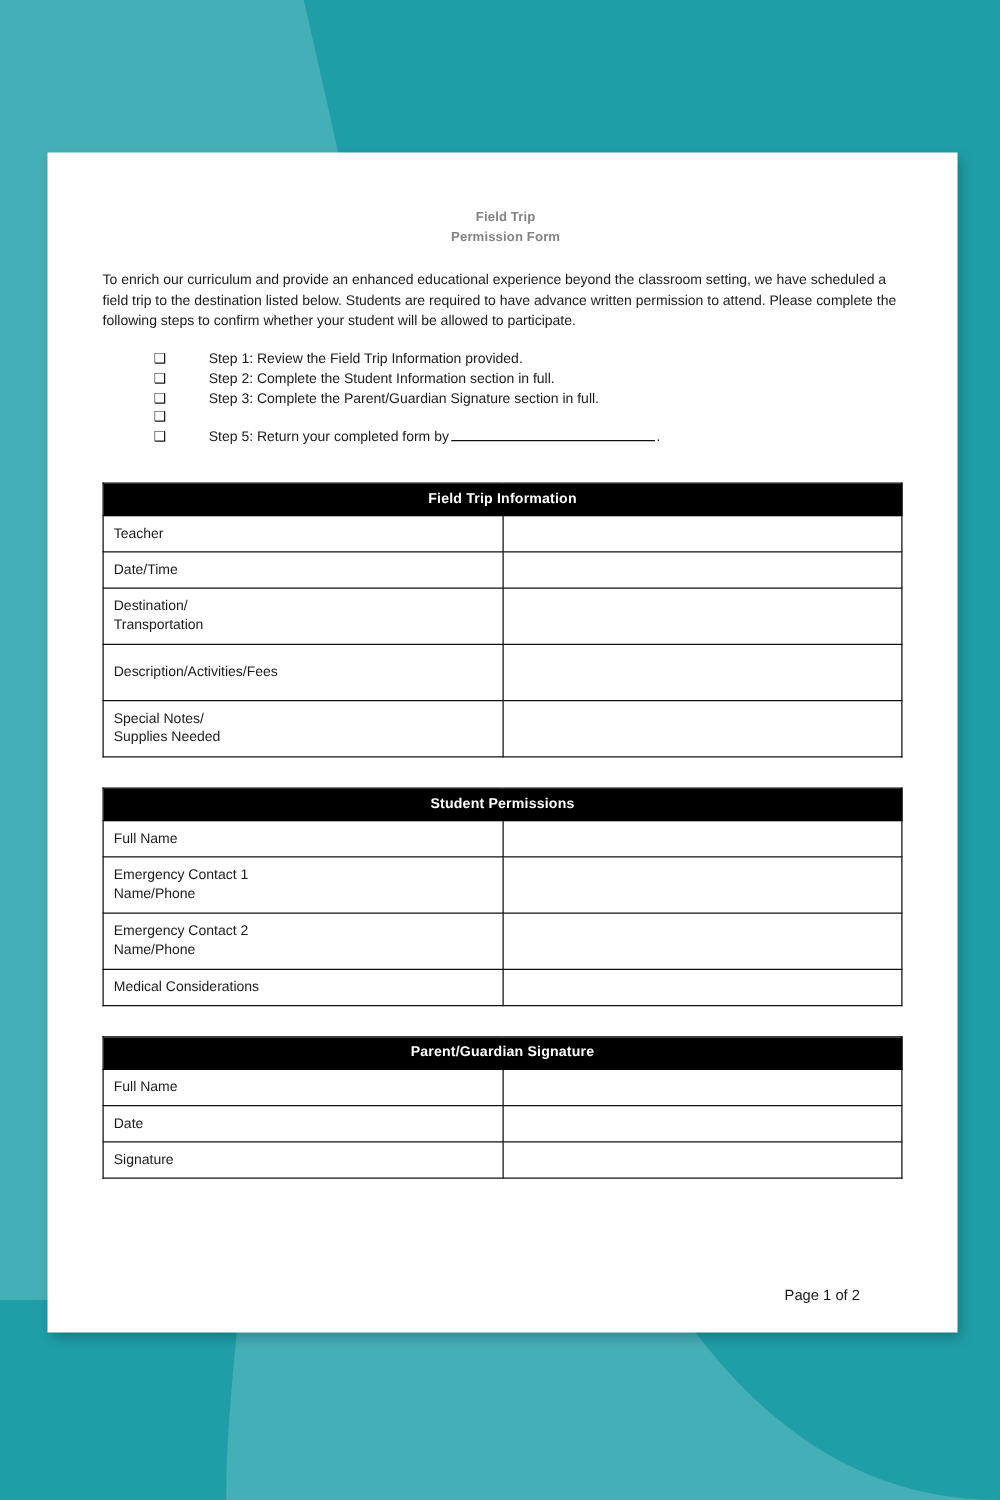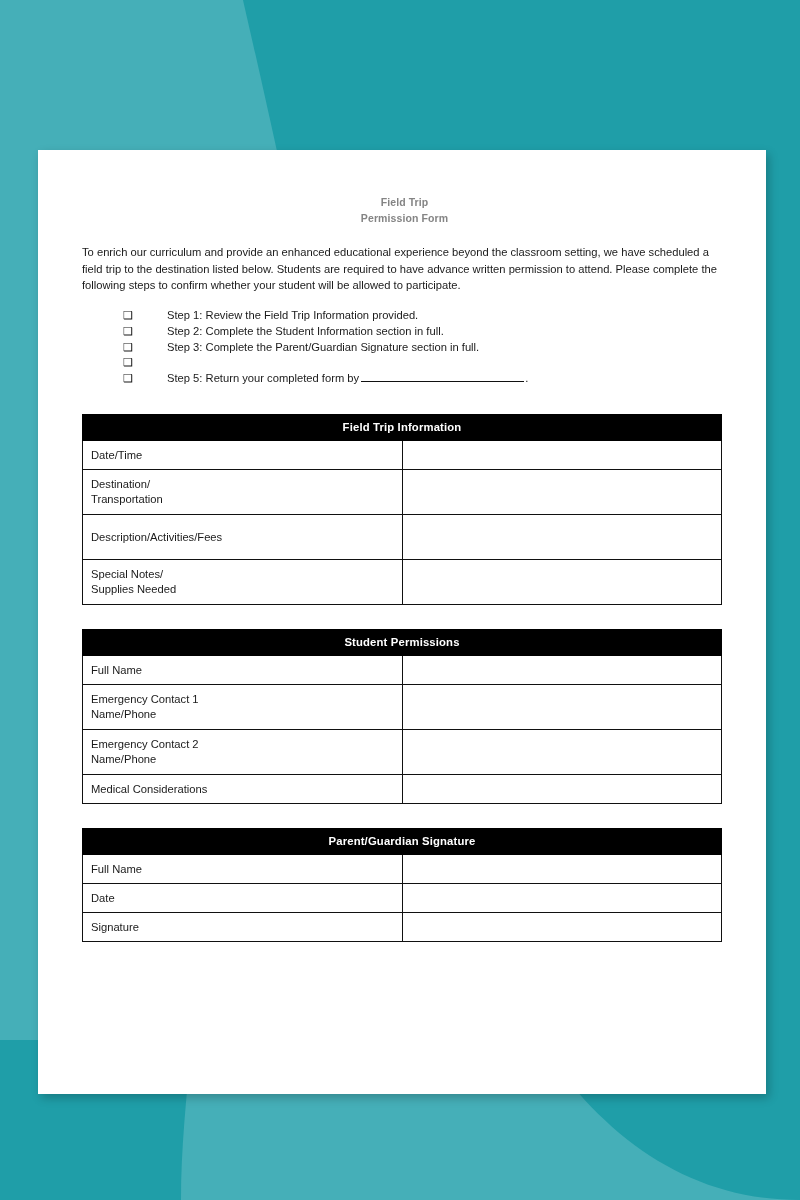--- a/index.html
+++ b/index.html
@@ -28,21 +28,20 @@
   #page-sheet {
     position: absolute;
     left: 38px;
     top: 122px;
     width: 728px;
     height: 944px;
     background: #ffffff;
     box-shadow: 3px 4px 9px rgba(0,0,0,0.22);
     z-index: 1;
     overflow: hidden;
-    margin-top: 28px;
   }
 
   #page-inner {
     position: absolute;
     left: 44px;
     top: 0px;
     width: 645px;
   }
 
   
@@ -188,20 +187,24 @@
     <div id="tables-container">
         <div class="tbl-wrap" id="tbl-wrap-field-trip">
           <table class="form-table">
             <thead>
               <tr>
                 <th class="section-head" colspan="2">Field Trip Information</th>
               </tr>
             </thead>
             <tbody>
               <tr class="r-h1">
+                <td class="label-cell">Teacher</td>
+                <td class="value-cell"></td>
+              </tr>
+              <tr class="r-h1">
                 <td class="label-cell">Date/Time</td>
                 <td class="value-cell"></td>
               </tr>
               <tr class="r-h2">
                 <td class="label-cell">Destination/<br>Transportation</td>
                 <td class="value-cell"></td>
               </tr>
               <tr class="r-h2">
                 <td class="label-cell">Description/Activities/Fees</td>
                 <td class="value-cell"></td>
@@ -258,15 +261,16 @@
               </tr>
               <tr class="r-h1">
                 <td class="label-cell">Signature</td>
                 <td class="value-cell"></td>
               </tr>
             </tbody>
           </table>
         </div>
       </div>
 
+    <div id="page-footer">Page 1 of 2</div>
 
   </div>
 </div>
 
 </body></html>

